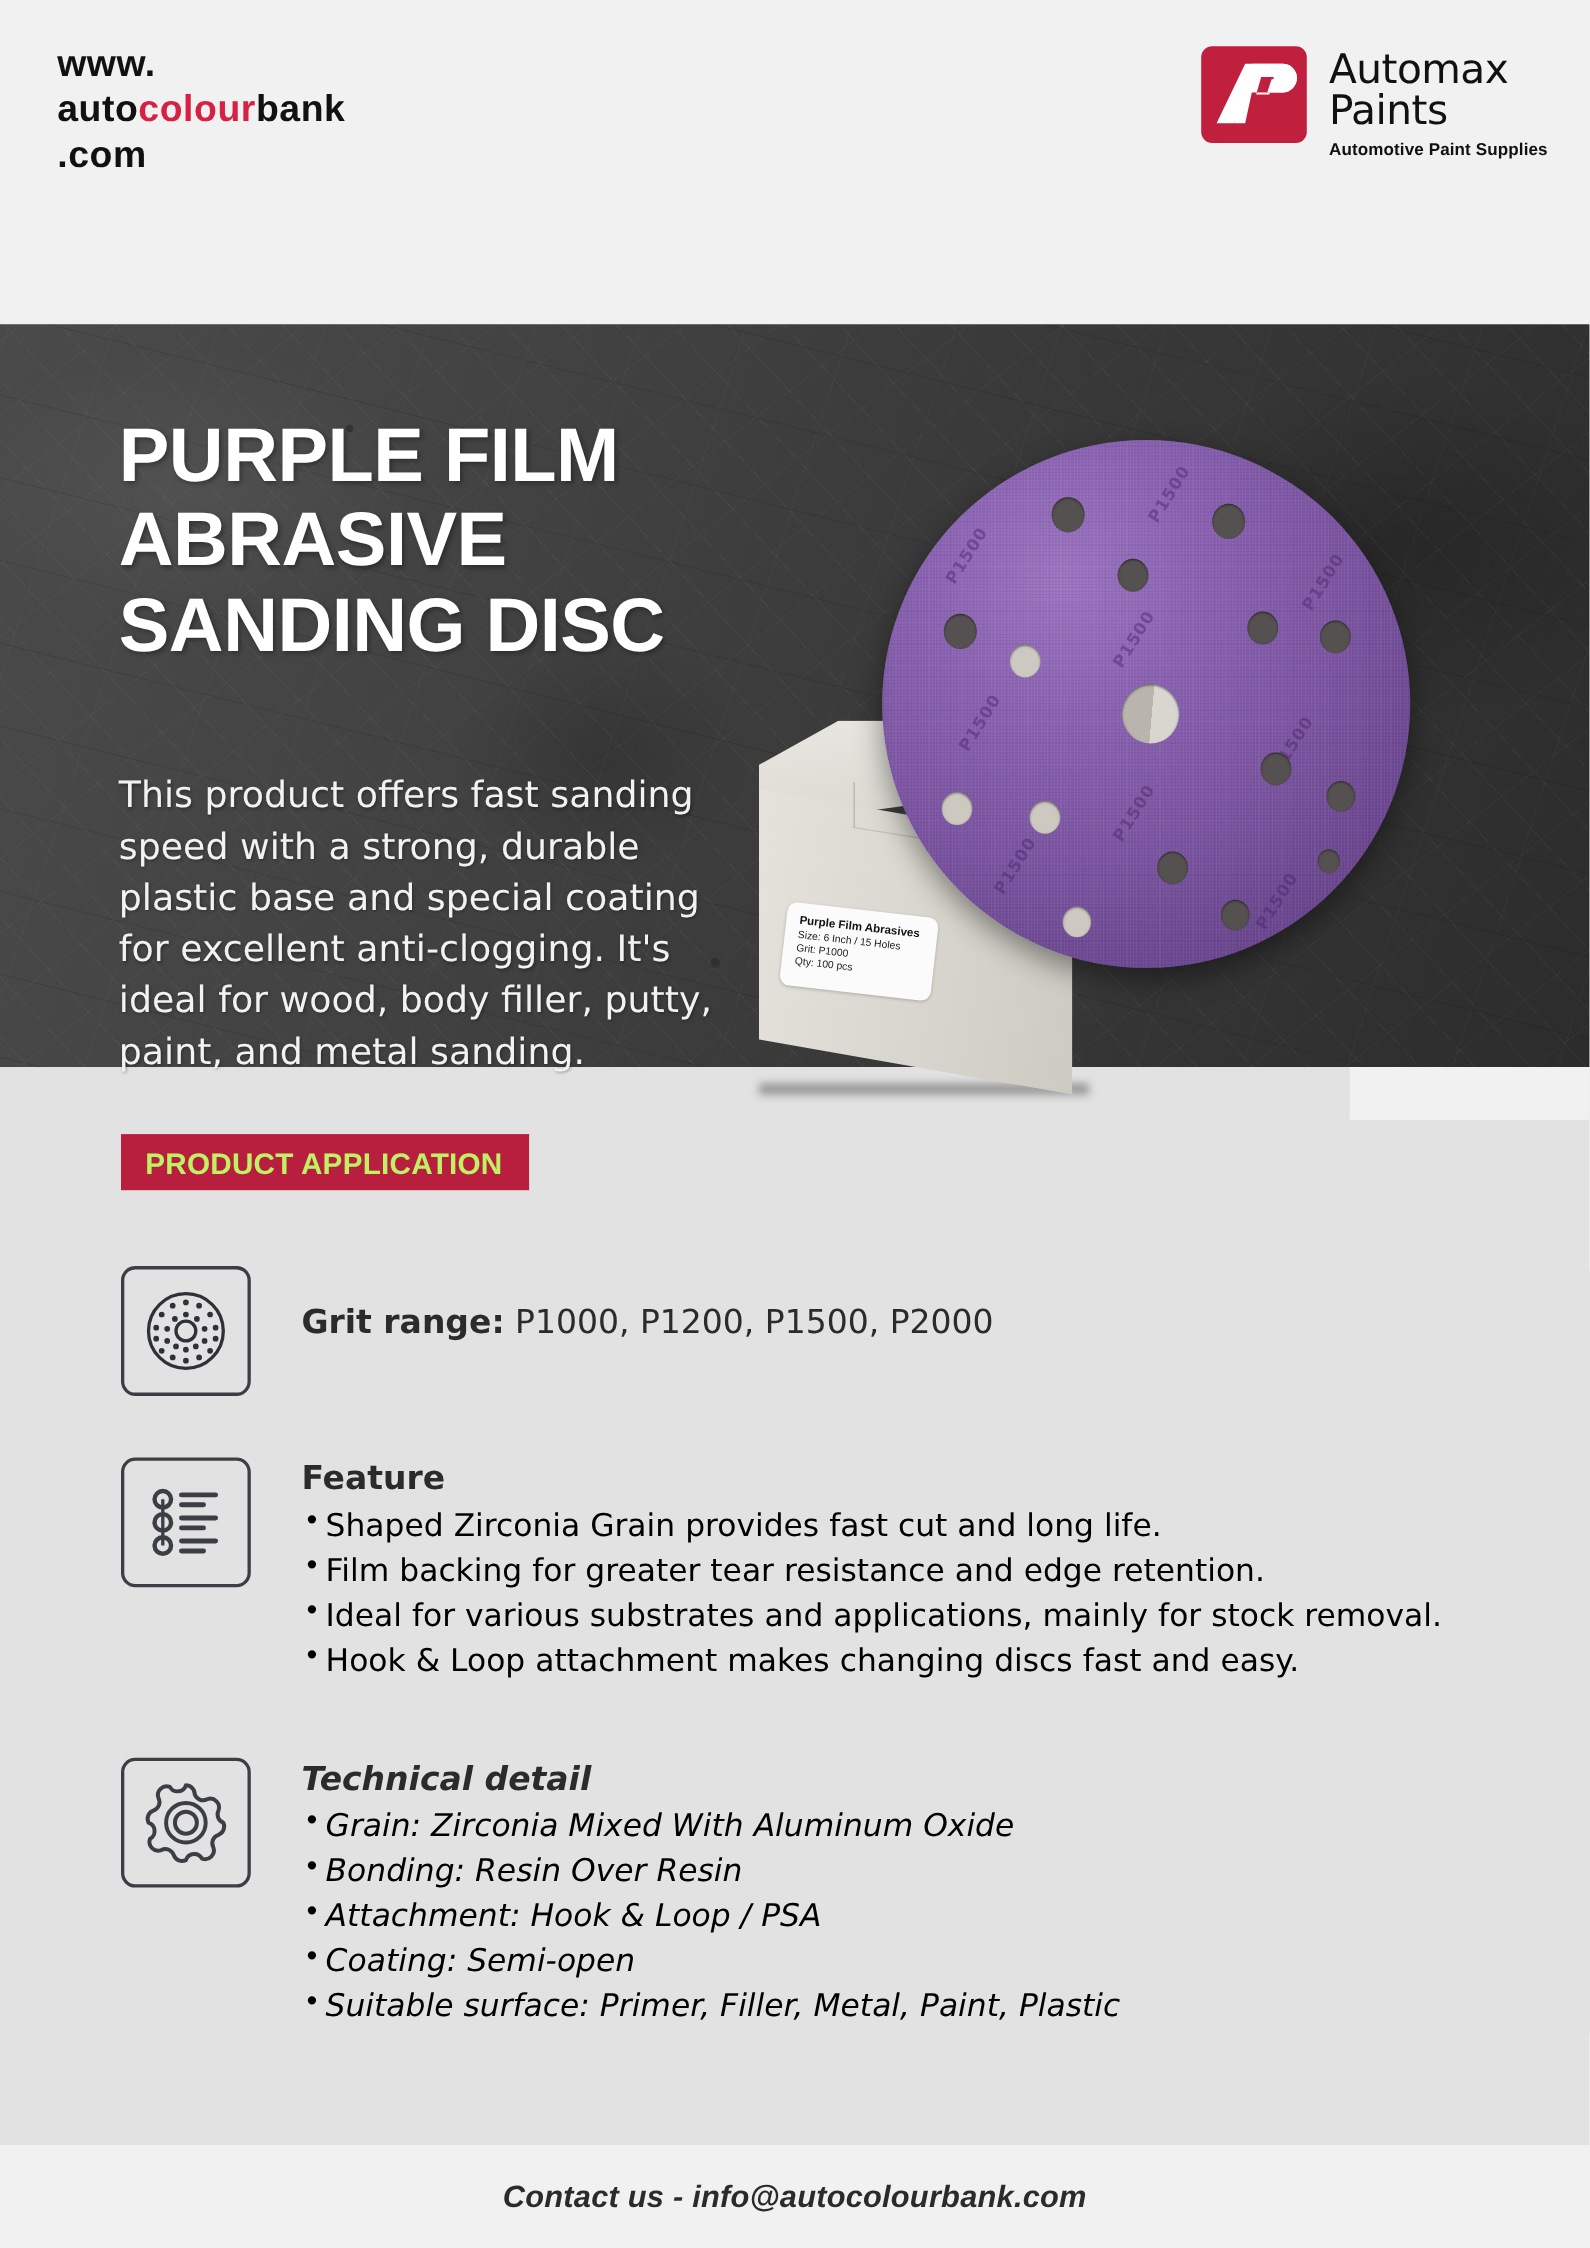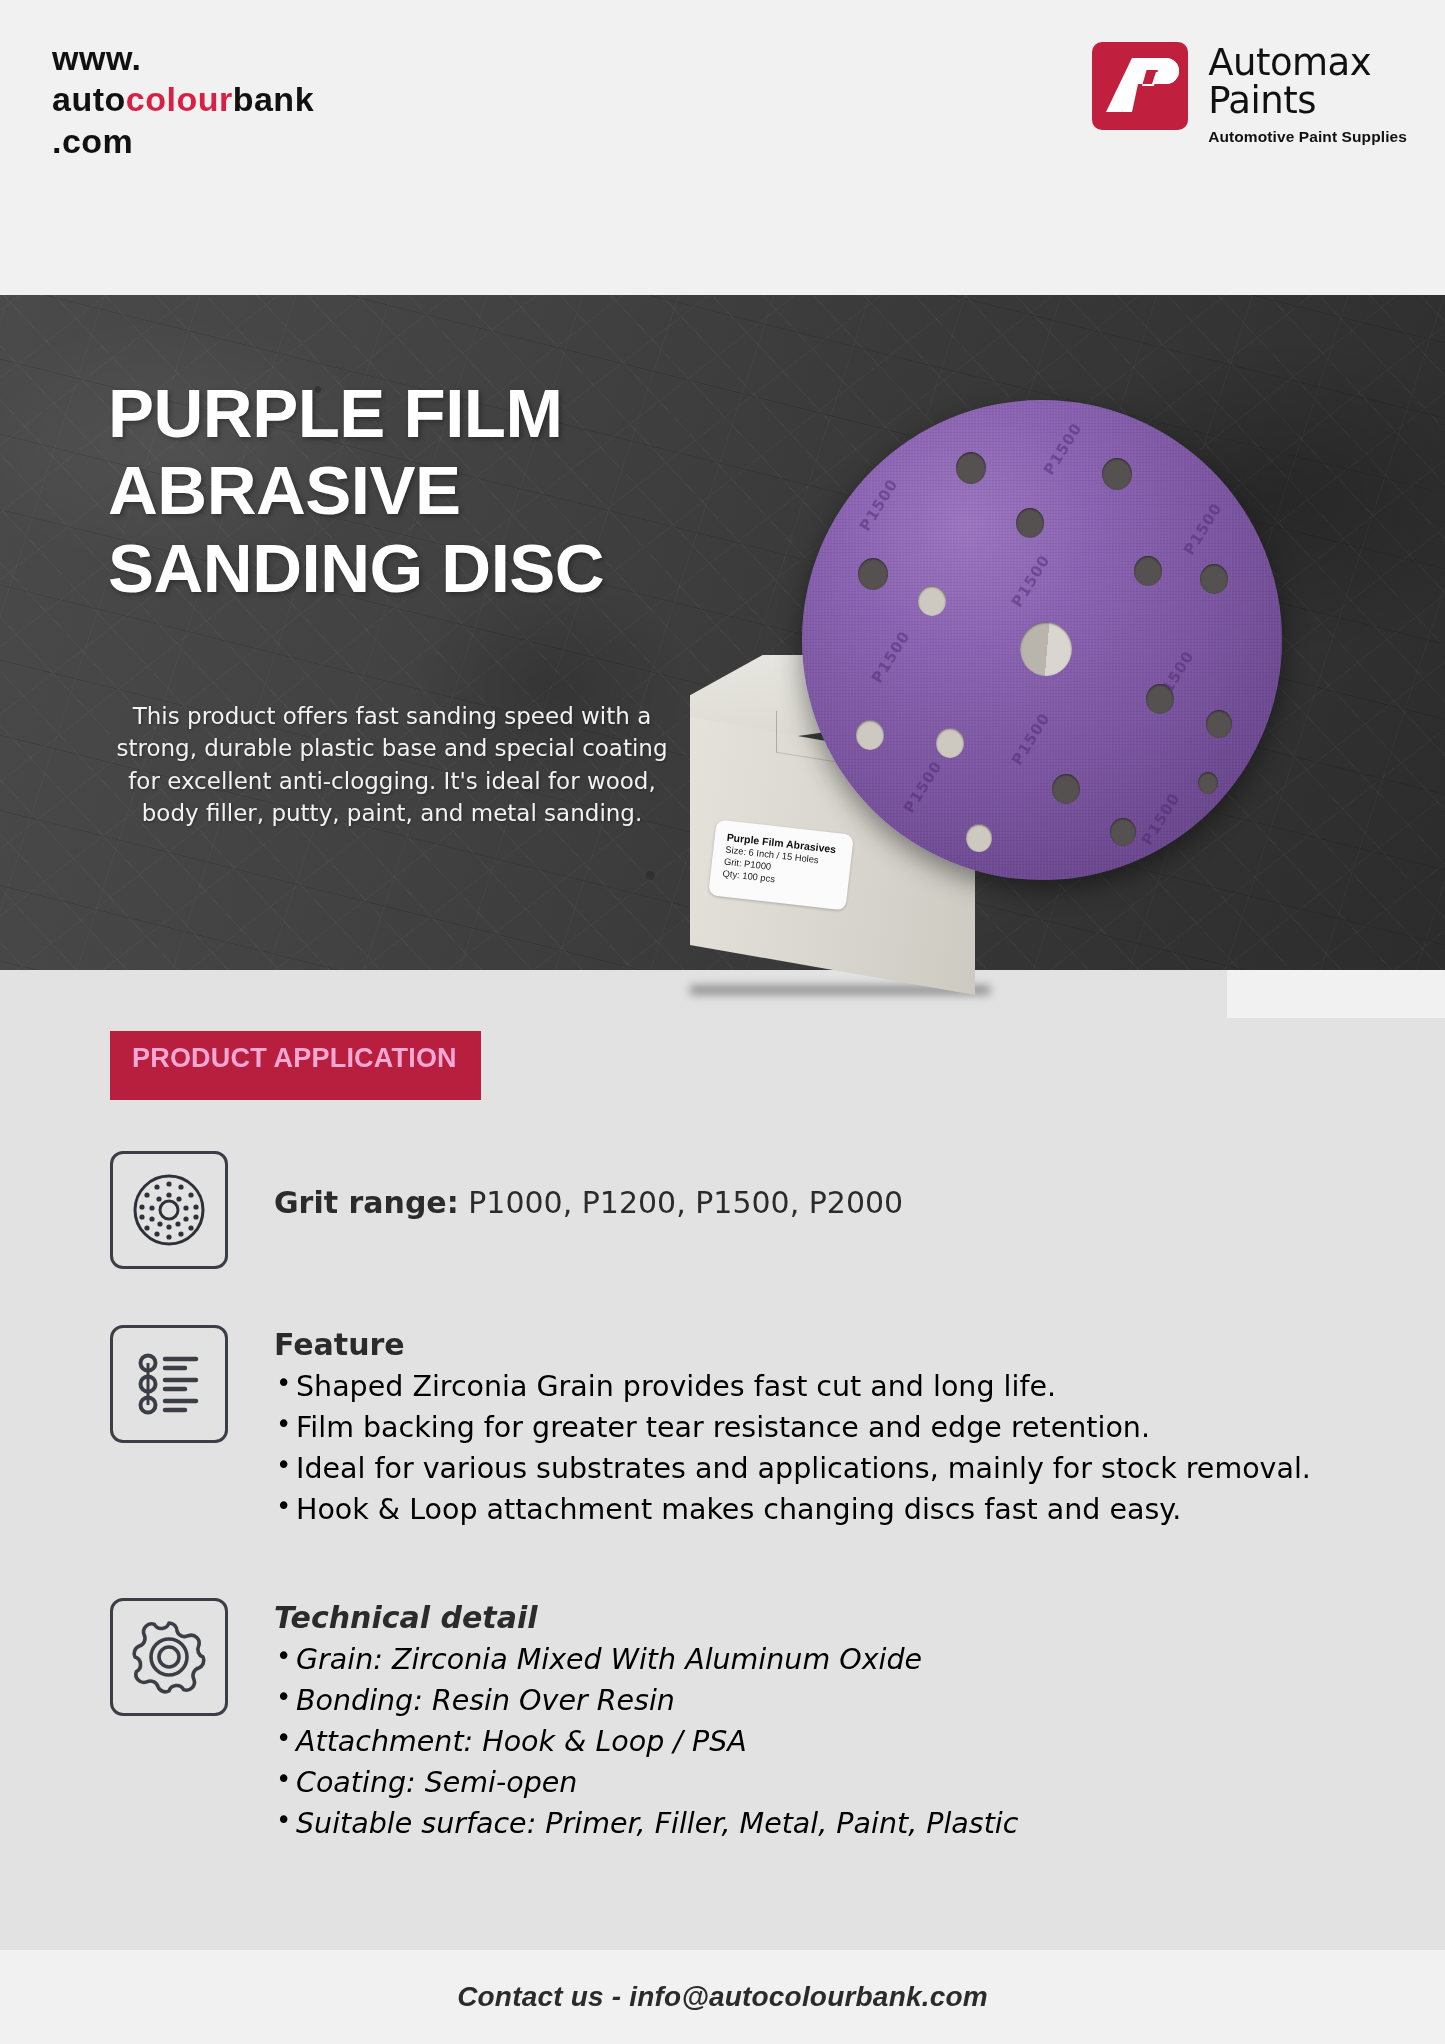--- a/index.html
+++ b/index.html
@@ -66,24 +66,23 @@
       radial-gradient(circle at 45% 86%, rgba(0,0,0,.2) 0 4px, transparent 5px);
   }
   .hero-title {
     position: absolute; left: 108px; top: 375px;
     font-size: 69px; font-weight: 800; color: #ffffff;
     line-height: 1.12; letter-spacing: -0.5px; z-index: 5;
     text-shadow: 2px 2px 5px rgba(0,0,0,.35);
   }
   .hero-desc {
     position: absolute; left: 108px; top: 700px; width: 568px;
-    font-size: 23px; color: #f2f2f2; line-height: 1.41; z-index: 5;
+    font-size: 33px; color: #f2f2f2; line-height: 1.41; z-index: 5;
     font-family: "DejaVu Sans", sans-serif;
     text-shadow: 1px 1px 3px rgba(0,0,0,.35);
-    text-align: center;
   }
 
   
   .product-shot { position: absolute; left: 690px; top: 400px; width: 760px; height: 600px; z-index: 6; }
 
   .box-wrap { position: absolute; left: 0px; top: 255px; width: 330px; height: 345px; }
   .box-top {
     position: absolute; left: 0; top: 0; width: 330px; height: 96px;
     background: linear-gradient(168deg, #e9e7e1 0%, #dddbd4 55%, #cfccc4 100%);
     clip-path: polygon(22% 0%, 100% 0%, 100% 52%, 0% 100%, 0% 42%);
@@ -140,23 +139,23 @@
   .content {
     position: absolute; left: 0; top: 970px; width: 1445px; height: 980px;
     background: #e2e2e2;
   }
   .content-notch {
     position: absolute; right: 0; top: 970px; width: 218px; height: 48px; background: #f1f1f1;
   }
 
   .section-badge {
     position: absolute; left: 110px; top: 1031px;
-    background: #b81e3e; color: #f9a8d4;
+    background: #b81e3e; color: #bef264;
     font-size: 27px; font-weight: 700; letter-spacing: 0.2px;
-    padding: 12px 24px 26px 22px;
+    padding: 12px 24px 8px 22px;
   }
 
   .row { position: absolute; display: flex; align-items: flex-start; }
 
   .icon-box {
     width: 118px; height: 118px; flex: 0 0 auto;
     border: 3.5px solid #3b3f45; border-radius: 13px;
     display: flex; align-items: center; justify-content: center;
   }
   .row-body { margin-left: 46px; padding-top: 2px; }

